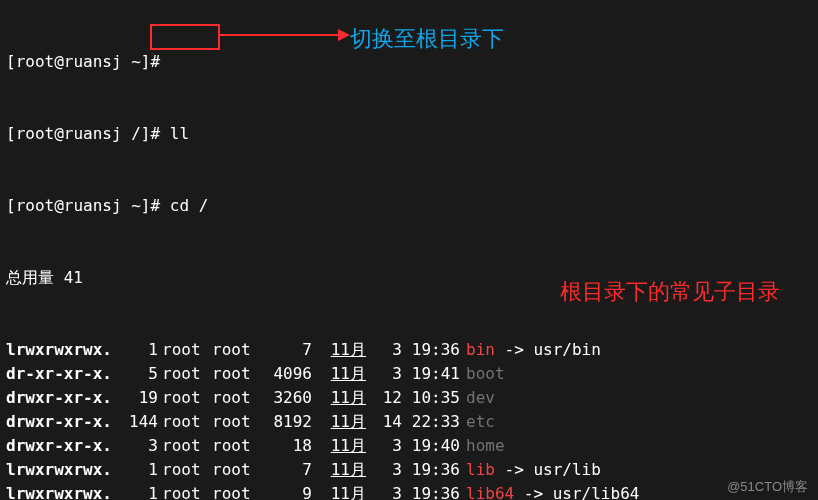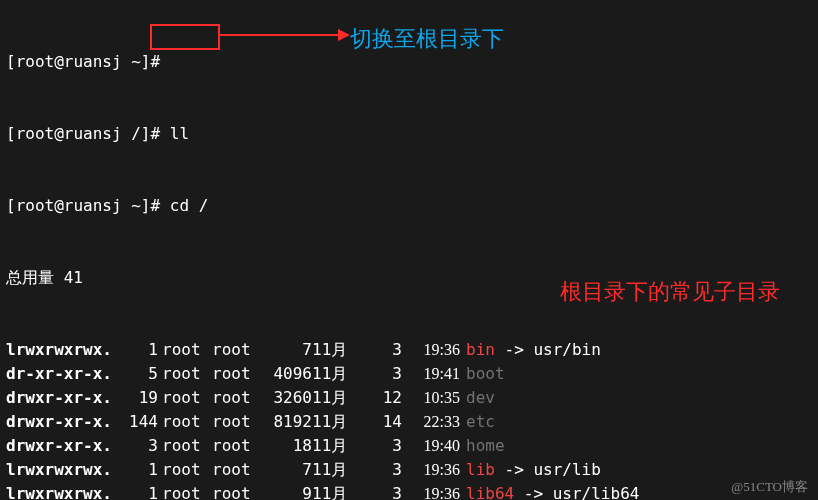--- a/index.html
+++ b/index.html
@@ -65,31 +65,31 @@
     border-left:12px solid #ff2a2a;
     border-top:6px solid transparent;
     border-bottom:6px solid transparent;
   }
   .watermark {
     position: absolute;
     bottom: 4px;
     right: 10px;
     color: #888;
     font-size: 13px;
-    font-family: Liberation Serif, serif;
+    font-family: Liberation Sans, sans-serif;
   }
   .row { display:flex; }
   .c-perm { width: 112px; font-weight: bold; }
   .c-link { width: 40px; text-align:right; }
   .c-own  { width: 50px; padding-left:4px;}
   .c-grp  { width: 50px; }
   .c-size { width: 50px; text-align:right;}
-  .c-mon  { width: 54px; text-align:left;}
+  .c-mon  { width: 54px; text-align:right;text-decoration:underline;}
   .c-day  { width: 36px; text-align:right;}
-  .c-time { width: 58px; text-align:right; padding-right:6px;font-family:Liberation Serif, serif;}
+  .c-time { width: 58px; text-align:right; padding-right:6px;}
 </style>
 </head>
 <body>
 
 <div class="term">
   <span class="line"><span>[root@ruansj ~]#</span></span>
   <span class="line"><span>[root@ruansj /]#</span><span class="cmd"> ll</span></span>
   <span class="line"><span>[root@ruansj ~]#</span><span class="cmd"> cd /</span></span>
   <span class="line">总用量 41</span>
   <div id="listing"><div class="row"><span class="c-perm">lrwxrwxrwx.</span><span class="c-link">1</span><span class="c-own">root</span><span class="c-grp">root</span><span class="c-size">7</span><span class="c-mon">11月</span><span class="c-day">3</span><span class="c-time">19:36</span><span><span class="link">bin</span> -&gt; usr/bin</span></div><div class="row"><span class="c-perm">dr-xr-xr-x.</span><span class="c-link">5</span><span class="c-own">root</span><span class="c-grp">root</span><span class="c-size">4096</span><span class="c-mon">11月</span><span class="c-day">3</span><span class="c-time">19:41</span><span><span class="dir">boot</span></span></div><div class="row"><span class="c-perm">drwxr-xr-x.</span><span class="c-link">19</span><span class="c-own">root</span><span class="c-grp">root</span><span class="c-size">3260</span><span class="c-mon">11月</span><span class="c-day">12</span><span class="c-time">10:35</span><span><span class="dir">dev</span></span></div><div class="row"><span class="c-perm">drwxr-xr-x.</span><span class="c-link">144</span><span class="c-own">root</span><span class="c-grp">root</span><span class="c-size">8192</span><span class="c-mon">11月</span><span class="c-day">14</span><span class="c-time">22:33</span><span><span class="dir">etc</span></span></div><div class="row"><span class="c-perm">drwxr-xr-x.</span><span class="c-link">3</span><span class="c-own">root</span><span class="c-grp">root</span><span class="c-size">18</span><span class="c-mon">11月</span><span class="c-day">3</span><span class="c-time">19:40</span><span><span class="dir">home</span></span></div><div class="row"><span class="c-perm">lrwxrwxrwx.</span><span class="c-link">1</span><span class="c-own">root</span><span class="c-grp">root</span><span class="c-size">7</span><span class="c-mon">11月</span><span class="c-day">3</span><span class="c-time">19:36</span><span><span class="link">lib</span> -&gt; usr/lib</span></div><div class="row"><span class="c-perm">lrwxrwxrwx.</span><span class="c-link">1</span><span class="c-own">root</span><span class="c-grp">root</span><span class="c-size">9</span><span class="c-mon">11月</span><span class="c-day">3</span><span class="c-time">19:36</span><span><span class="link">lib64</span> -&gt; usr/lib64</span></div></div>

